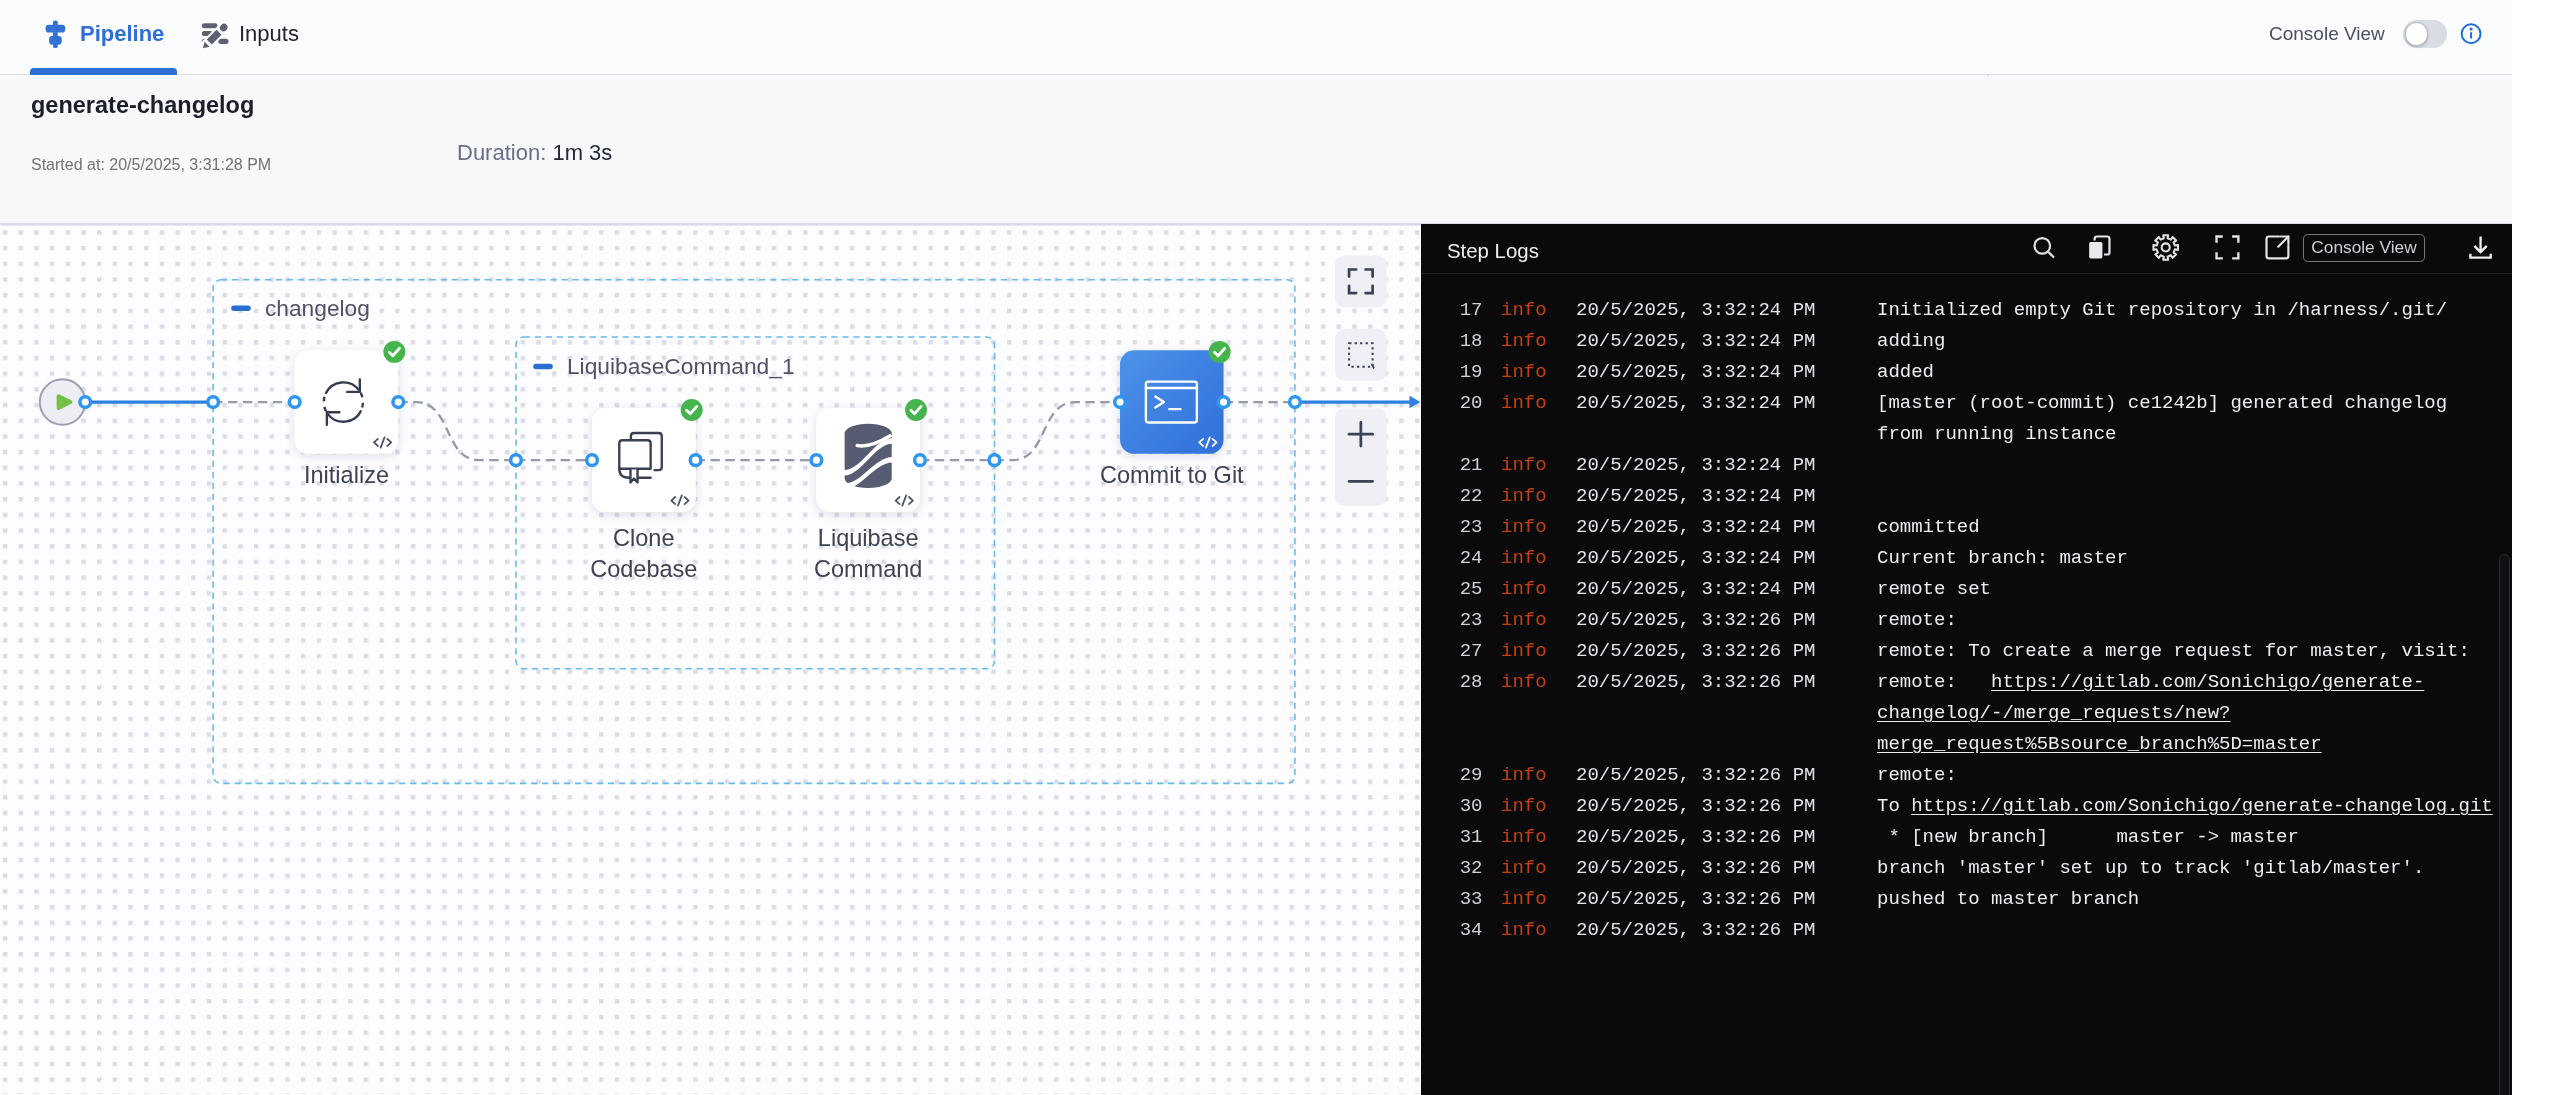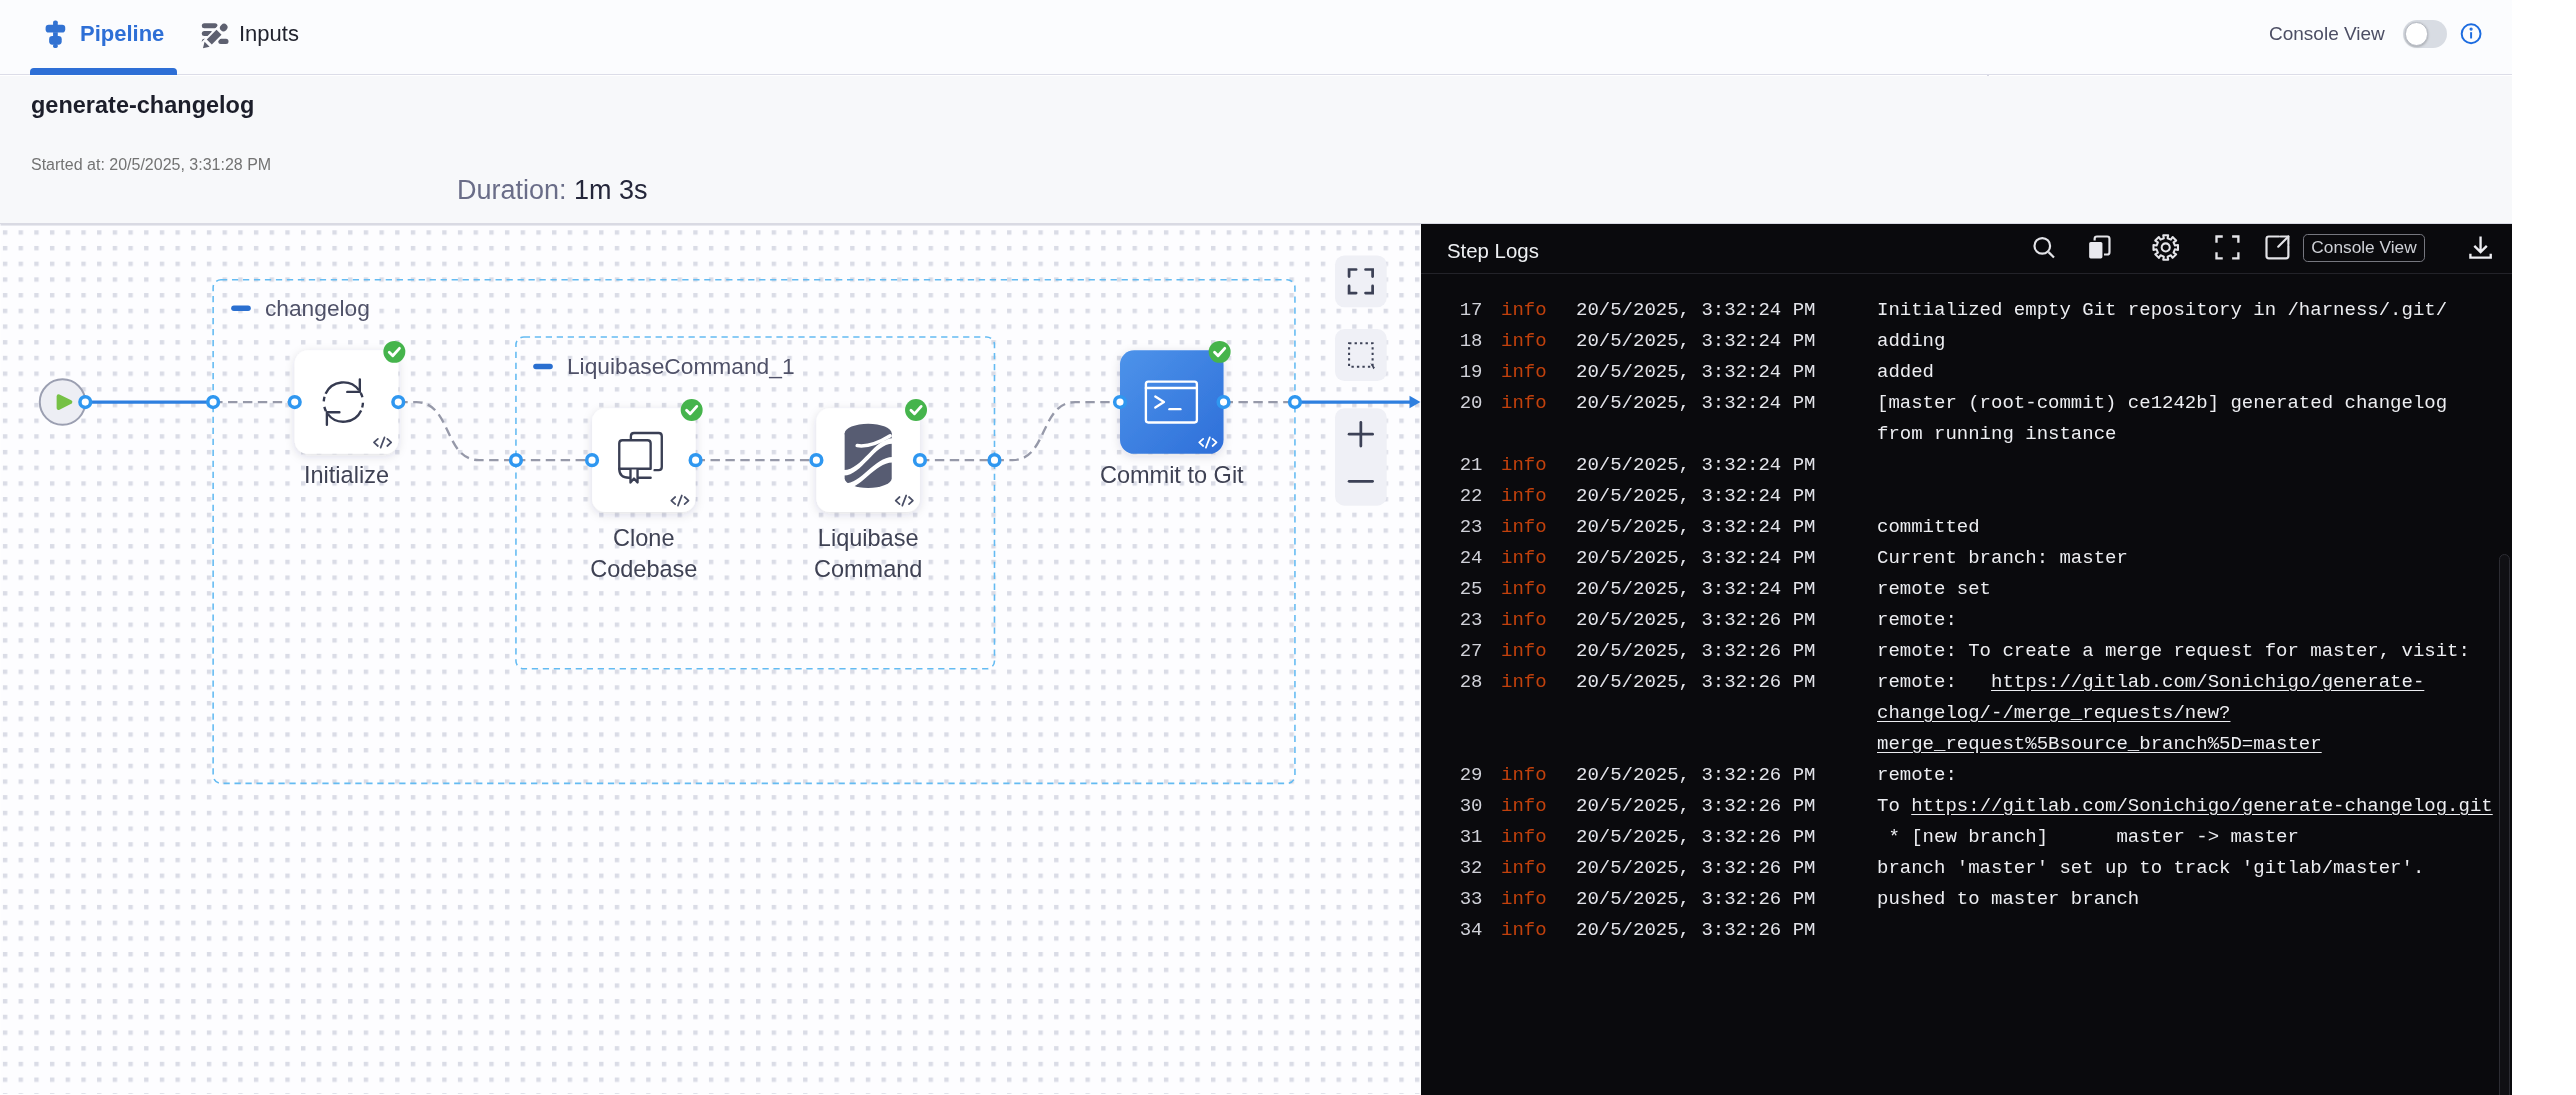--- a/index.html
+++ b/index.html
@@ -16,21 +16,21 @@
     border-radius:3.9px 3.9px 0 0; }
   .cvlabel { position:absolute; left:2269px; top:23px; font-size:19px; color:#4c4e64; }
   .toggle { position:absolute; left:2403px; top:20.4px; width:44px; height:27.5px; border-radius:14px; background:#d8dce3; }
   .knob { position:absolute; left:1.6px; top:2px; width:23.5px; height:23.5px; border-radius:50%; background:#fff;
     border:0.8px solid #b6bac3; box-shadow:0 0.8px 2.4px rgba(0,0,0,.25); }
   
   .titlebar { position:absolute; left:0; top:76px; width:2512px; height:148px; background:#f7f8fa; transform:translateZ(0);
     border-bottom:1.6px solid #d9dae3; }
   .h1 { position:absolute; left:31px; top:15.7px; font-size:23.5px; font-weight:700; color:#1c1e2a; }
   .meta { position:absolute; left:31px; top:64px; font-size:16px; color:#737373;margin-top:16px; }
-  .dur { position:absolute; left:457px; top:64px; font-size:27px; color:#6a6d88;margin-top:35px; }
+  .dur { position:absolute; left:457px; top:64px; font-size:22px; color:#6a6d88; }
   .dur b { color:#24263a; font-weight:400; }
   
   #canvas { position:absolute; left:0; top:224px; }
   
   .panel { position:absolute; left:1421px; top:224px; width:1091px; height:872px; background:#0a0a0d; overflow:hidden; transform:translateZ(0); }
   .phead { position:absolute; left:0; top:0; width:100%; height:50px; border-bottom:1.6px solid #232329; }
   .ptitle { position:absolute; left:26px; top:15.7px; font-size:20.4px; color:#eef0f3; }
   .cvbtn { position:absolute; left:882px; top:10.2px; width:122px; height:28px; border:1.6px solid #76777f;
     border-radius:4.7px; color:#ced0d6; font-size:17.3px; text-align:center; line-height:25px; }
   .log { position:absolute; left:0; top:71px; width:100%;

